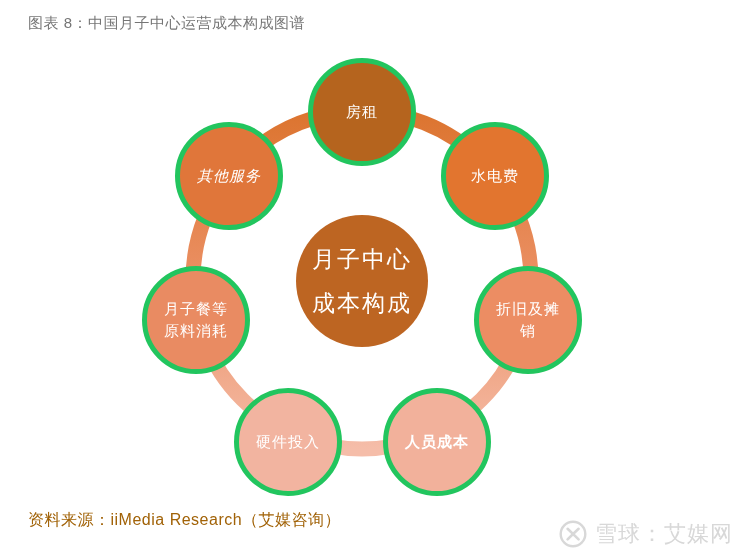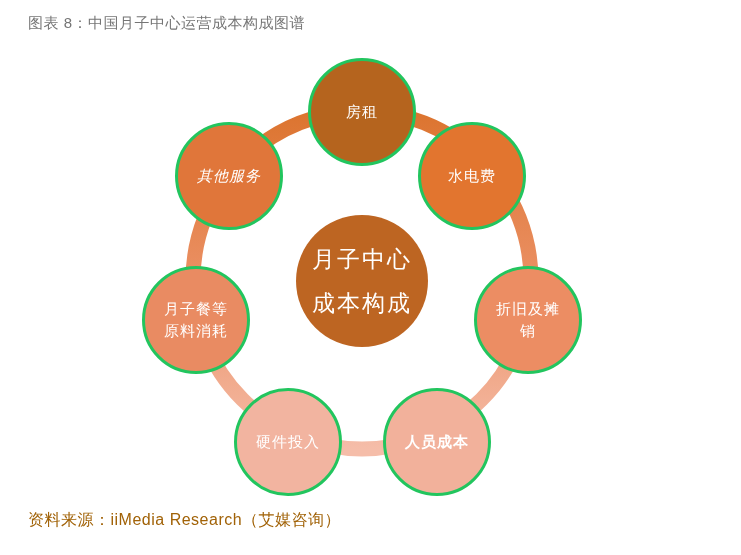--- a/index.html
+++ b/index.html
@@ -11,30 +11,30 @@
     position:absolute;left:28px;top:14px;font-size:15px;color:#757575;
     letter-spacing:0.5px;white-space:nowrap;
   }
   .diagram{position:absolute;left:0;top:0;width:741px;height:555px;}
   .ring{position:absolute;left:0;top:0;}
   .node{
     position:absolute;border-radius:50%;display:flex;align-items:center;justify-content:center;
     text-align:center;color:#ffffff;box-sizing:border-box;
   }
   .satellite{
-    width:108px;height:108px;border:3px solid #22c55e;
+    width:108px;height:108px;border:5px solid #22c55e;
     font-size:15px;line-height:22px;white-space:pre-line;letter-spacing:1px;
   }
   .center-node{
     width:132px;height:132px;left:296px;top:215px;
     font-size:23px;line-height:44px;white-space:pre-line;letter-spacing:2px;
   }
   
   .n-rent{left:308px;top:58px;}
-  .n-utilities{left:418px;top:122px;align-items:center;}
+  .n-utilities{left:441px;top:122px;align-items:center;}
   .n-depreciation{left:474px;top:266px;}
   .n-staff{left:383px;top:388px;}
   .n-hardware{left:234px;top:388px;}
   .n-food{left:142px;top:266px;}
   .n-other{left:175px;top:122px;}
   .source-line{
     position:absolute;left:28px;top:510px;font-size:16px;color:#a16207;
     letter-spacing:0.5px;white-space:nowrap;
   }
   .watermark{
@@ -96,14 +96,24 @@
     </div>
 
     <div class="node satellite n-other" style="background-color: rgb(224, 118, 58); font-style: italic;">
       <span>其他服务</span>
     </div>
 
   </div>
 
   <div class="source-line">资料来源：iiMedia Research（艾媒咨询）</div>
 
+  <div class="watermark">
+    <span>
+      <svg width="30" height="30" viewBox="0 0 30 30">
+        <circle cx="15" cy="15" r="12.3" fill="none" stroke="#d8d8d8" stroke-width="2.4"></circle>
+        <path d="M9.6 9.8 Q15 15 20.6 20.4" fill="none" stroke="#d8d8d8" stroke-width="2.6" stroke-linecap="round"></path>
+        <path d="M20.6 9.8 Q15 15 9.6 20.4" fill="none" stroke="#d8d8d8" stroke-width="2.6" stroke-linecap="round"></path>
+      </svg>
+    </span>
+    <span class="watermark-text">雪球：艾媒网</span>
+  </div>
 
 </div>
 
 </body></html>

